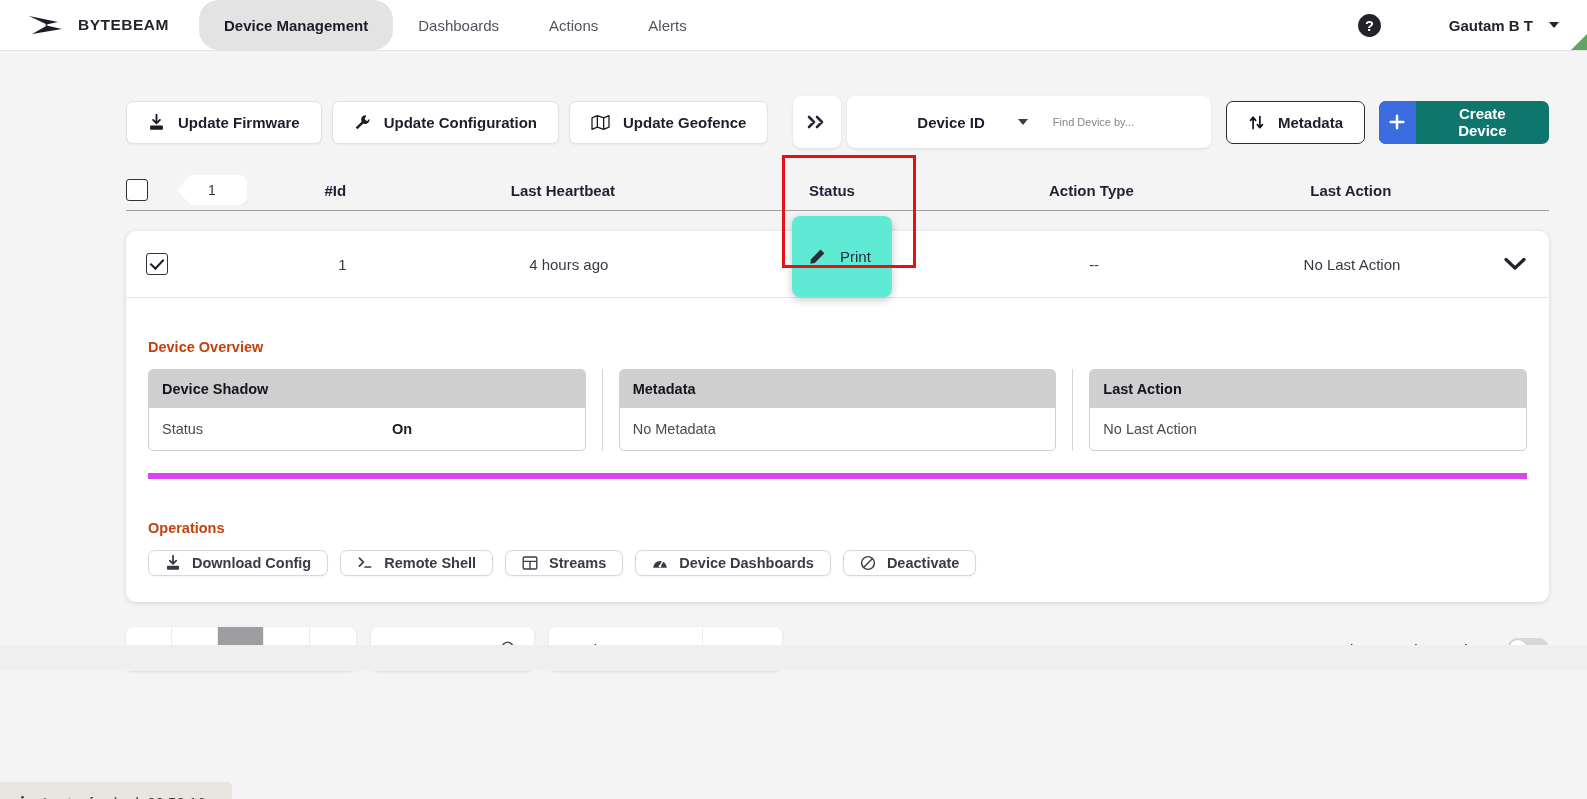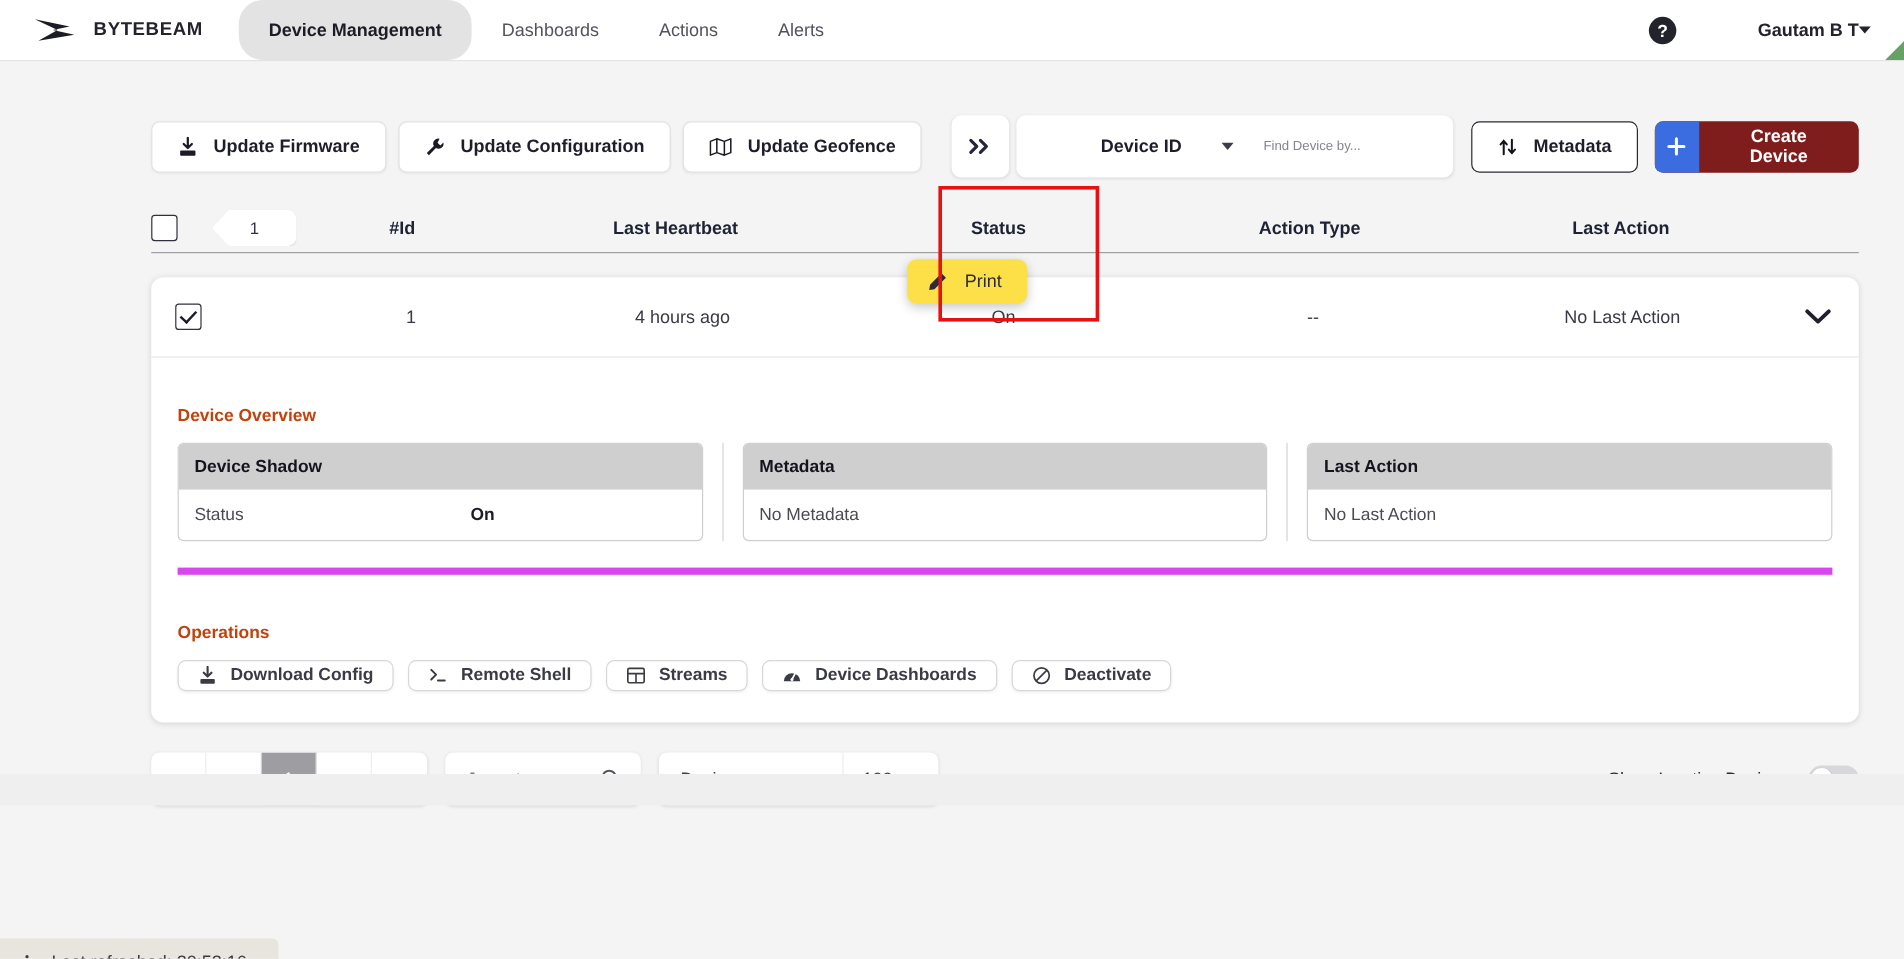--- a/index.html
+++ b/index.html
@@ -52,21 +52,21 @@
     display: flex; align-items: center; gap: 0;
     padding-right: 28px;
   }
   .help-icon {
     width: 42px; height: 100%;
     display: flex; align-items: center; justify-content: center;
     cursor: pointer;
     margin-right: 58px;
   }
   .user-menu {
-    display: flex; align-items: center; gap: 0;
+    display: flex; align-items: center; gap: 16px;
     cursor: pointer;
   }
   .user-name { font-size: 15px; font-weight: 700; color: #23232c; }
   .caret-down {
     width: 0; height: 0;
     border-left: 5.5px solid transparent;
     border-right: 5.5px solid transparent;
     border-top: 6.5px solid #23232c;
   }
   .corner-tri {
@@ -151,42 +151,42 @@
   }
   .search-input::placeholder { color: #85858f; }
 
   .btn-metadata { margin-left: 15px; border:1px solid #2a2a33; box-shadow:none; }
 
   .btn-primary {
     display: inline-flex; align-items: center;
     height: 43px;
     margin-left: 14px;
     border: none; border-radius: 7px;
-    background: #7f1d1d;
+    background: #0f766e;
     color: #ffffff;
     font-size: 15px; font-weight: 700;
     cursor: pointer;
     overflow: hidden;
   }
   .btn-primary .plus-box {
     width: 47px; height: 100%;
     background: #3c6de0;
     display: flex; align-items: center; justify-content: center;
     font-size: 21px; font-weight: 700;
   }
   .btn-primary .pl { padding: 0 28px; }
 
   
   .dropdown {
     position: absolute;
-    left: 756px; top: 165px;
-    background: #fde047;
+    left: 792px; top: 165px;
+    background: #5eead4;
     border-radius: 8px;
     box-shadow: 0 3px 9px rgba(0,0,0,.22);
-    padding: 2px 0;
+    padding: 24px 0;
     min-width: 100px;
     z-index: 12;
   }
   .dropdown-item {
     display: flex; align-items: center; gap: 14px;
     padding: 8px 18px 8px 17px;
     font-size: 15px; color: #2c2c38;
     cursor: pointer;
     white-space: nowrap;
   }

